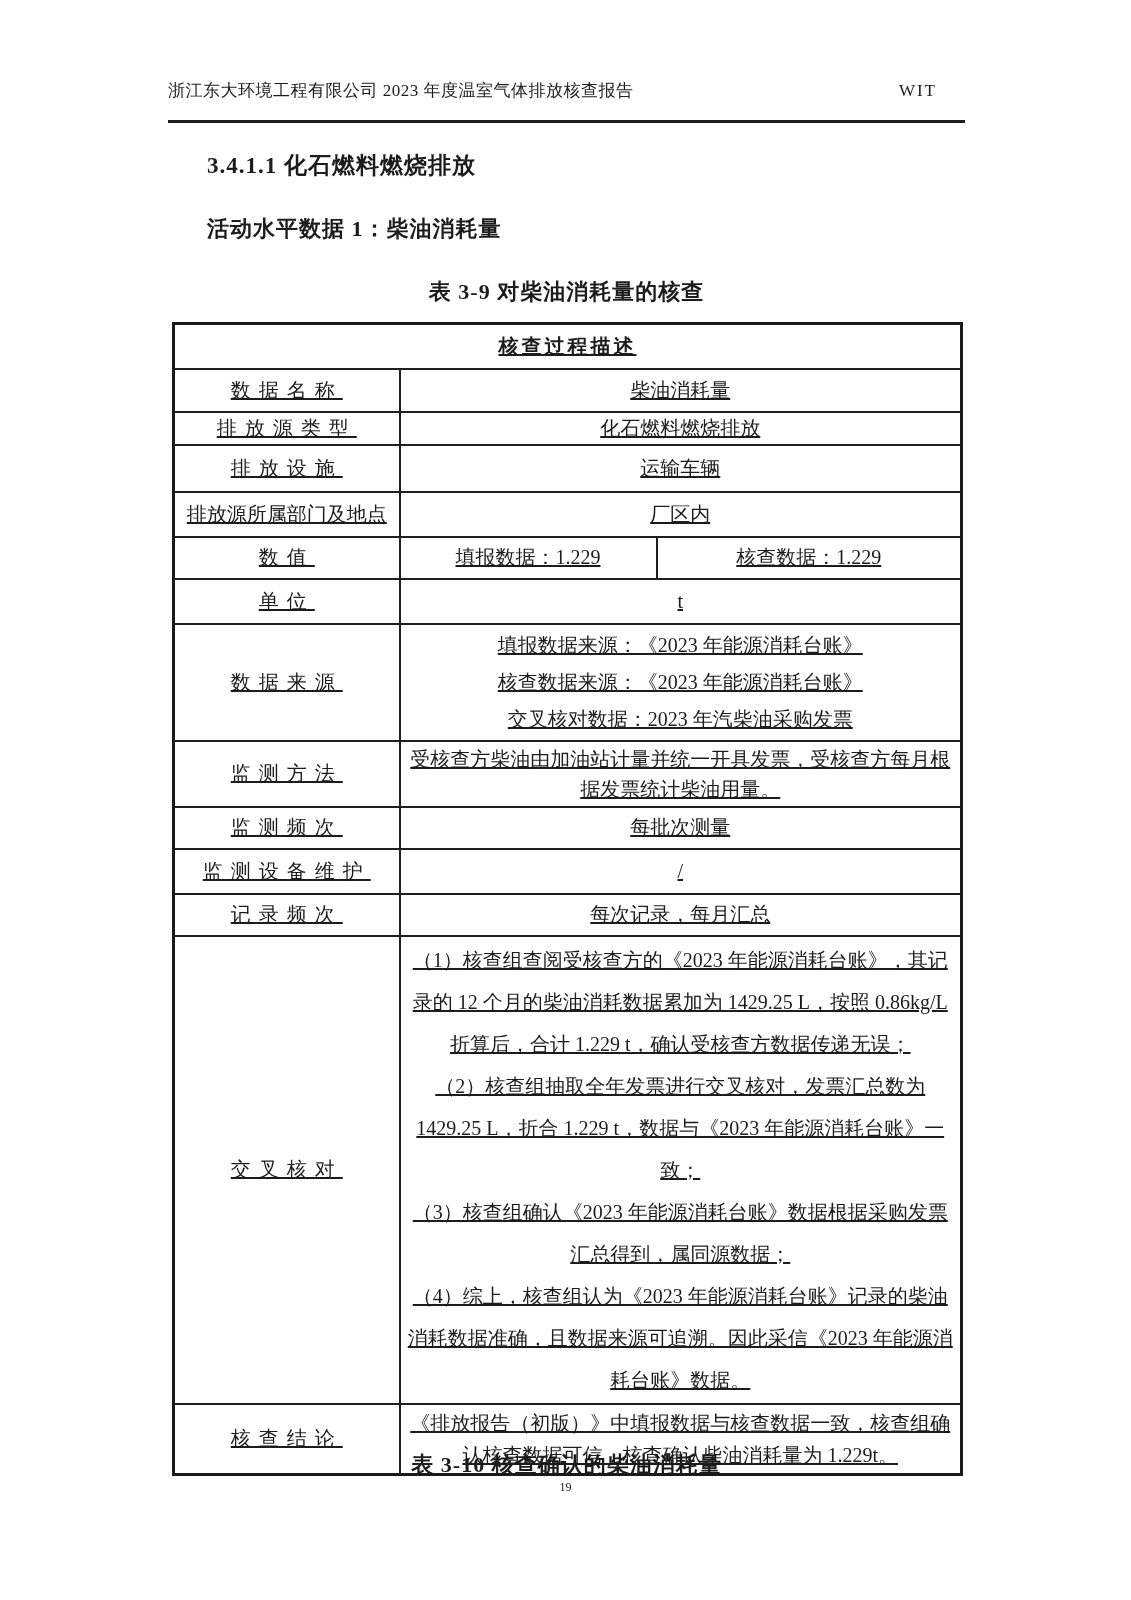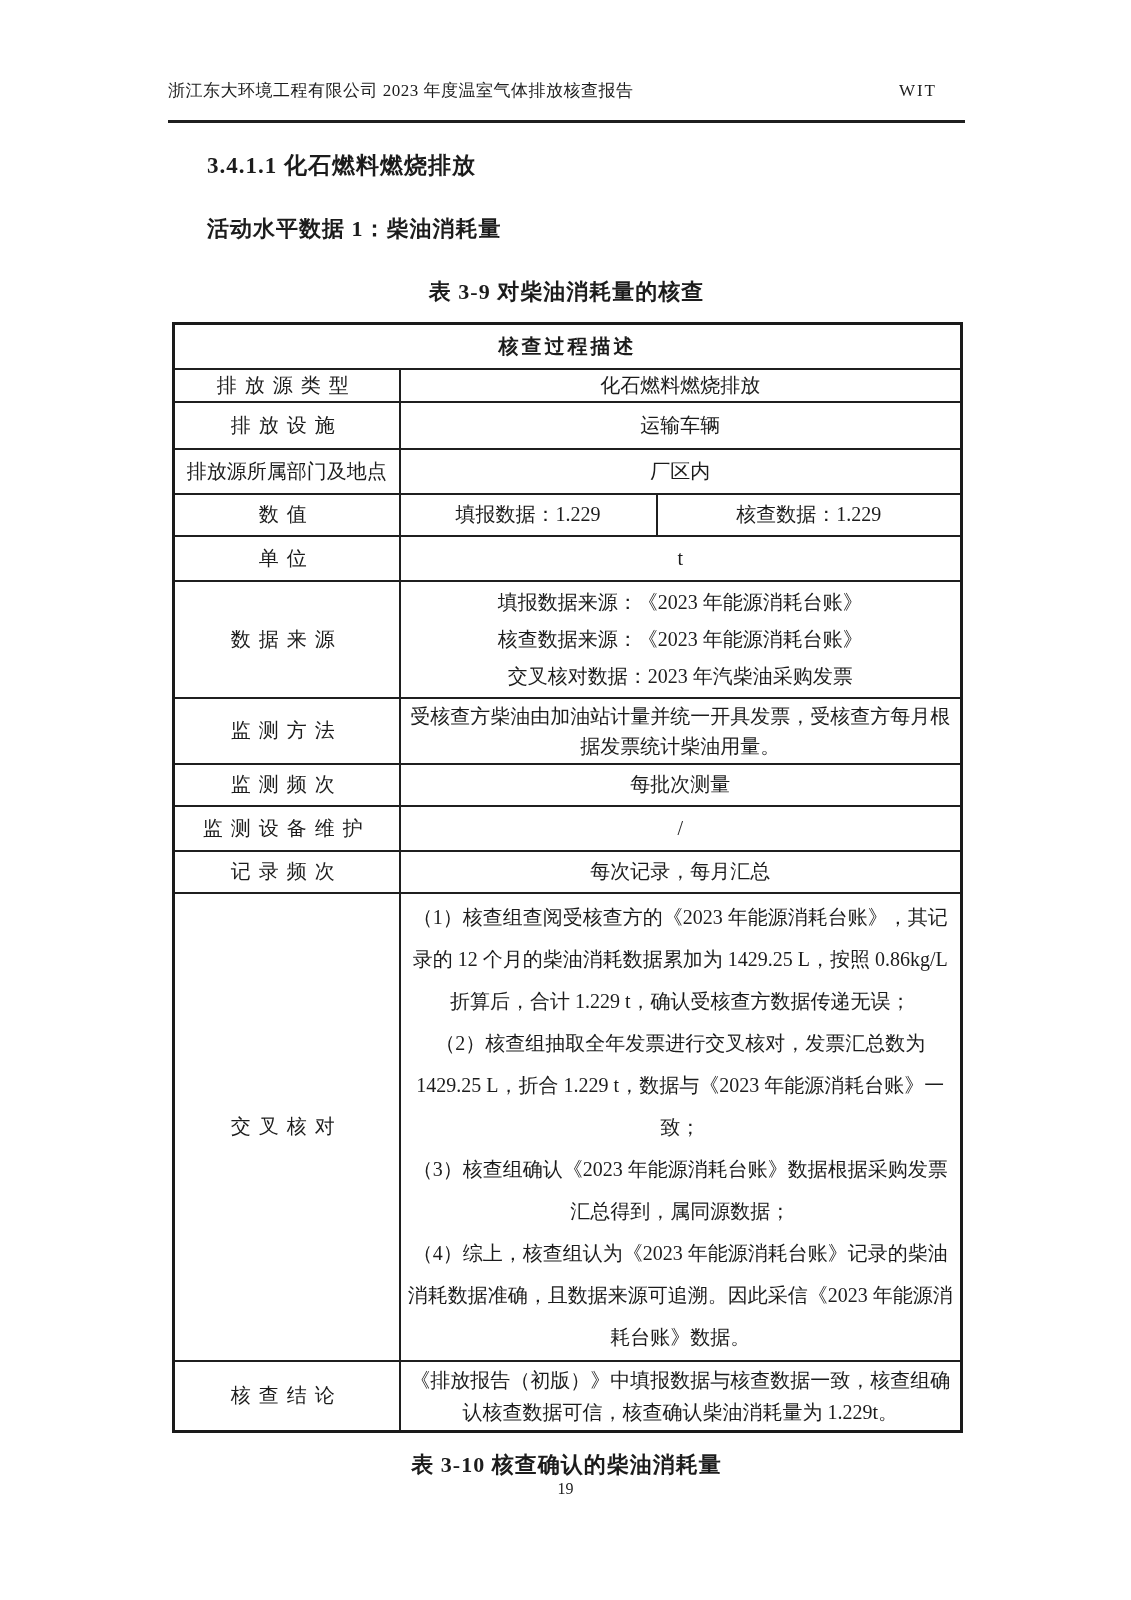--- a/index.html
+++ b/index.html
@@ -32,42 +32,42 @@
   .tbl-title{
     position:absolute;left:168px;width:797px;text-align:center;
     font-size:22px;font-weight:bold;letter-spacing:1px;
   }
   .tbl-title.t39{top:277px;}
   .tbl-title.t310{top:1450px;}
   
   table.vtable{
     position:absolute;left:172px;top:322px;width:788px;
     border-collapse:collapse;table-layout:fixed;
-    font-size:20px;color:#1c1c1c;
+    font-size:20px;color:#1c1c1c;text-decoration:underline;
   }
   table.vtable{border:3px solid #1a1a1a;}
   table.vtable td{
     border:2px solid #1f1f1f;
     vertical-align:middle;text-align:center;
     padding:2px 6px;overflow:hidden;
   }
   td.thead{font-weight:bold;letter-spacing:3px;}
   td.label{letter-spacing:8px;}
   td.label.tight{letter-spacing:0;padding:2px 2px;}
   td.num-cell{text-align:left;padding-left:22px;}
   td.source-cell{text-align:left;padding:4px 10px 4px 12px;}
   td.source-cell .src-line{line-height:37px;}
   td.method-cell{text-align:center;line-height:30px;padding:2px 8px;}
   td.cross-cell{text-align:justify;padding:6px 10px 6px 9px;}
   td.cross-cell p{margin:0;line-height:42px;}
   td.concl-cell{text-align:left;padding:4px 10px 4px 12px;line-height:32px;}
   
   .page-num{
     position:absolute;left:0;top:1480px;width:1131px;
-    text-align:center;font-size:16px;
+    text-align:center;font-size:12px;
   }
 </style>
 </head>
 <body>
 
 <div class="page">
 
   <div class="doc-header">
     <span class="hdr-left">浙江东大环境工程有限公司 2023 年度温室气体排放核查报告</span>
     <span class="hdr-right">WIT</span>
@@ -82,20 +82,24 @@
       <col style="width:226px">
         <col style="width:257px">
         <col style="width:305px">
     </colgroup>
 
     <tbody>
         <tr style="height:45px">
       <td colspan="3" class="thead">核查过程描述</td>
     </tr>
 
+    <tr style="height:43px">
+      <td class="label">数据名称</td>
+      <td colspan="2">柴油消耗量</td>
+    </tr>
 
     <tr style="height:30px">
       <td class="label">排放源类型</td>
       <td colspan="2">化石燃料燃烧排放</td>
     </tr>
 
     <tr style="height:47px">
       <td class="label">排放设施</td>
       <td colspan="2">运输车辆</td>
     </tr>

